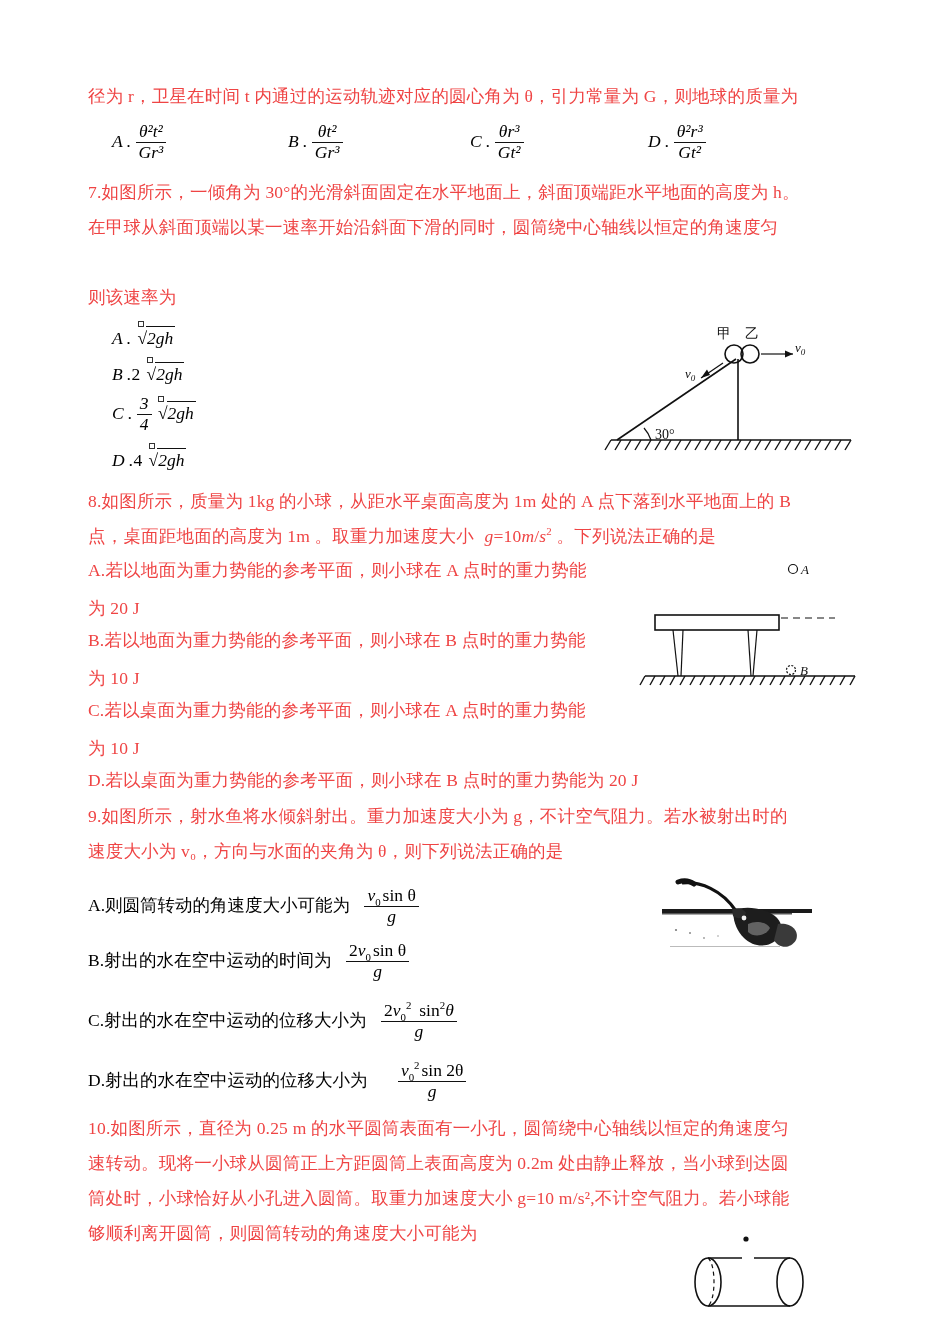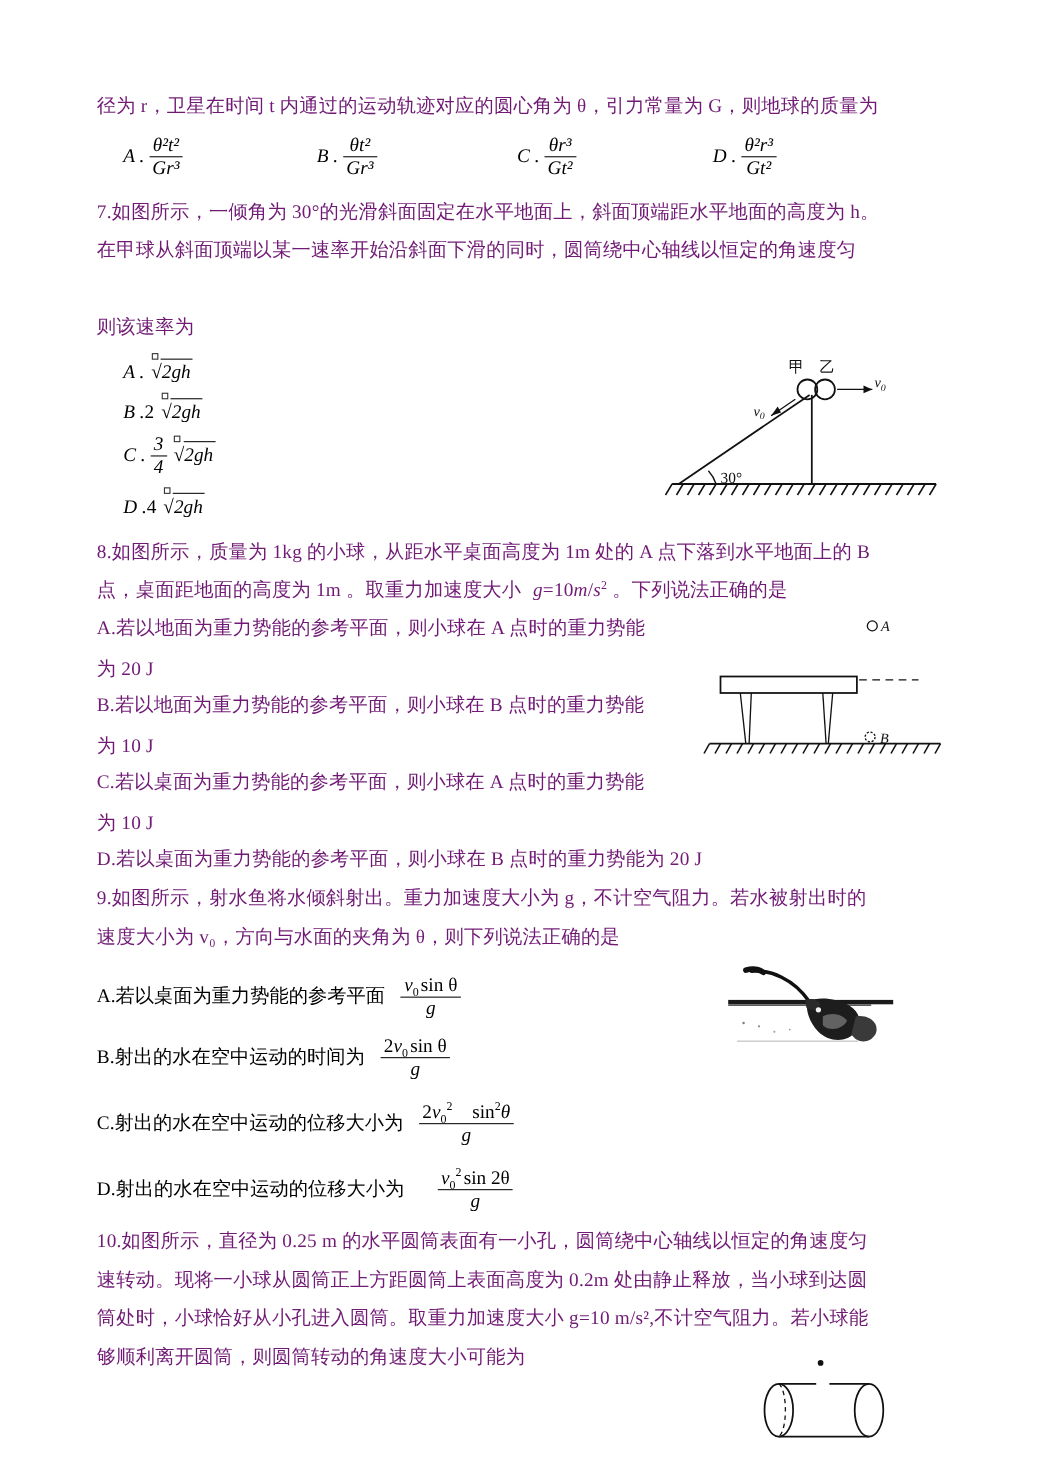--- a/index.html
+++ b/index.html
@@ -21,21 +21,21 @@
     width: 950px;
     height: 1344px;
   }
   .body-text {
     position: absolute;
     font-family: "Liberation Serif", "DejaVu Serif", serif;
     font-size: 17.5px;
     line-height: 1;
     letter-spacing: 0.2px;
     white-space: nowrap;
-    color: #701a75;
+    color: #ef4444;
   }
   
   .mi { font-family: "Liberation Serif","DejaVu Serif",serif; font-style: italic; }
   .mu { font-family: "Liberation Serif","DejaVu Serif",serif; font-style: normal; }
 
   
   .frac {
     display: inline-block;
     vertical-align: middle;
     text-align: center;
@@ -304,39 +304,39 @@
 
       <circle class="stroke-thin" cx="146" cy="118" r="4.5" stroke-dasharray="2 1.5"></circle>
       <text class="lbl" x="155" y="123" font-size="15">B</text>
     </svg>
   </div>
 
   <div class="body-text" style="left:88px; top:808px;">9.如图所示，射水鱼将水倾斜射出。重力加速度大小为 g，不计空气阻力。若水被射出时的</div>
   <div class="body-text" style="left:88px; top:843px;">速度大小为 v₀，方向与水面的夹角为 θ，则下列说法正确的是</div>
 
   <div class="opt-row" style="left:88px; top:888px;">
-    <span>A.若以桌面为重力势能的参考平面</span>
+    <span>A.则圆筒转动的角速度大小可能为</span>
     <span class="frac math" style="margin-left:10px;">
       <span class="num"><span class="mi">v</span><sub class="s mu">0</sub><span class="mu" style="margin-left:2px;">sin θ</span></span>
       <span class="den mi">g</span>
     </span>
   </div>
 
   <div class="opt-row" style="left:88px; top:943px;">
     <span>B.射出的水在空中运动的时间为</span>
     <span class="frac math" style="margin-left:10px;">
       <span class="num"><span class="mu">2</span><span class="mi">v</span><sub class="s mu">0</sub><span class="mu" style="margin-left:2px;">sin θ</span></span>
       <span class="den mi">g</span>
     </span>
   </div>
 
   <div class="opt-row" style="left:88px; top:1003px;">
     <span>C.射出的水在空中运动的位移大小为</span>
     <span class="frac math" style="margin-left:10px;">
-      <span class="num"><span class="mu">2</span><span class="mi">v</span><sub class="s mu">0</sub><sup class="s mu">2</sup><span class="mu" style="margin-left:18px;">sin</span><sup class="s mu">2</sup><span class="mi">θ</span></span>
+      <span class="num"><span class="mu">2</span><span class="mi">v</span><sub class="s mu">0</sub><sup class="s mu">2</sup><span class="mu" style="margin-left:8px;">sin</span><sup class="s mu">2</sup><span class="mi">θ</span></span>
       <span class="den mi">g</span>
     </span>
   </div>
 
   <div class="opt-row" style="left:88px; top:1063px;">
     <span>D.射出的水在空中运动的位移大小为</span>
     <span class="frac math" style="margin-left:26px;">
       <span class="num"><span class="mi">v</span><sub class="s mu">0</sub><sup class="s mu">2</sup><span class="mu" style="margin-left:2px;">sin 2θ</span></span>
       <span class="den mi">g</span>
     </span>

